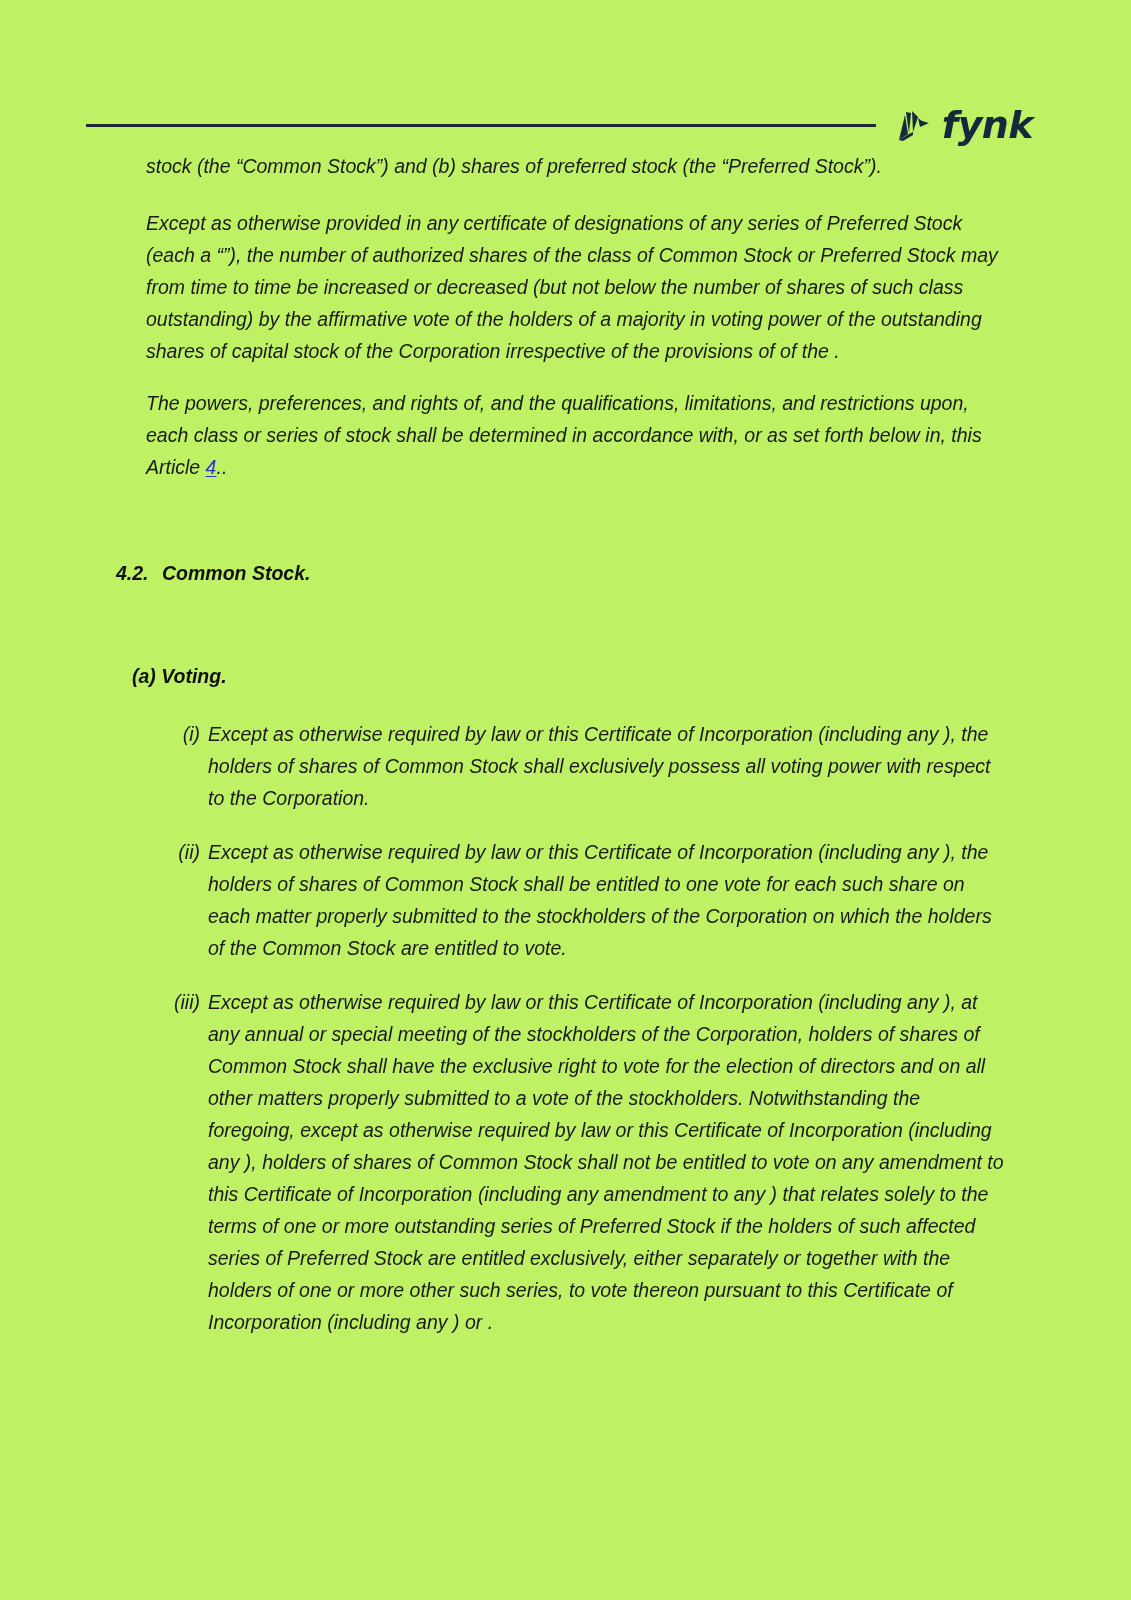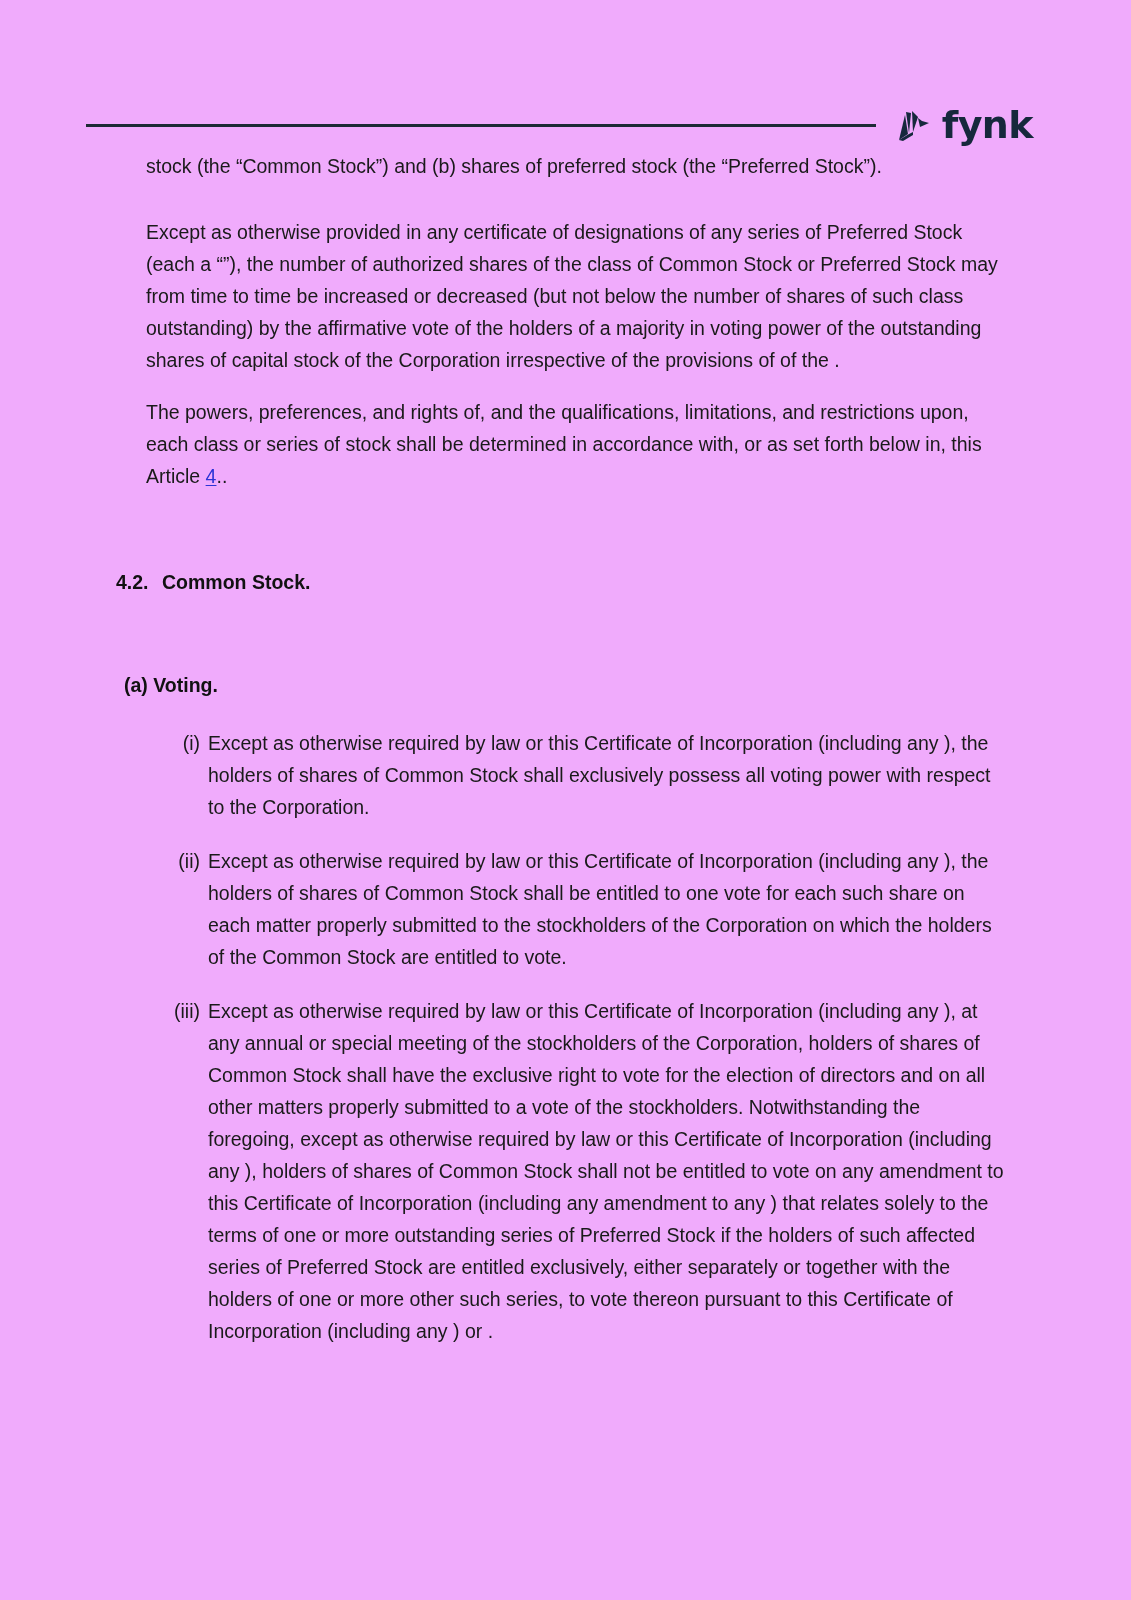--- a/index.html
+++ b/index.html
@@ -12,21 +12,22 @@
     height: 1600px;
     font-family: "Liberation Sans", sans-serif;
     color: #1a1a1a;
     position: relative;
     overflow: hidden;
   }
 
   .page {
     position: absolute;
     inset: 0;
-    background: #f0abfc;
+    background: #bef264;
+    font-style: italic;
   }
 
   
   .header {
     position: absolute;
     top: 104px;
     left: 0;
     right: 0;
     height: 60px;
   }
@@ -71,40 +72,40 @@
   }
 
   p.para {
     margin: 0 0 20px 0;
     padding: 0 122px 0 146px;
     font-size: 19.5px;
     line-height: 32px;
     color: #1a1a1a;
     text-align: left;
   }
-  p.para.first { margin-bottom: 34px; }
+  p.para.first { margin-bottom: 25px; }
 
   a.doc-link {
     color: #2b33d6;
     text-decoration: underline;
     text-underline-offset: 2px;
   }
 
   h2.section-heading {
     margin: 16px;
     padding: 54px 0 0 100px;
     font-size: 19.5px;
     font-weight: 700;
     color: #111111;
     line-height: 32px;
   }
   h2.section-heading .num { display: inline-block; width: 46px; }
 
   h3.sub-heading {
-    margin: 4px;
+    margin: 12px;
     padding: 55px 0 0 120px;
     font-size: 19.5px;
     font-weight: 700;
     color: #111111;
     line-height: 32px;
   }
 
   ol.roman-list {
     list-style: none;
     margin: 26px 0 0 0;

